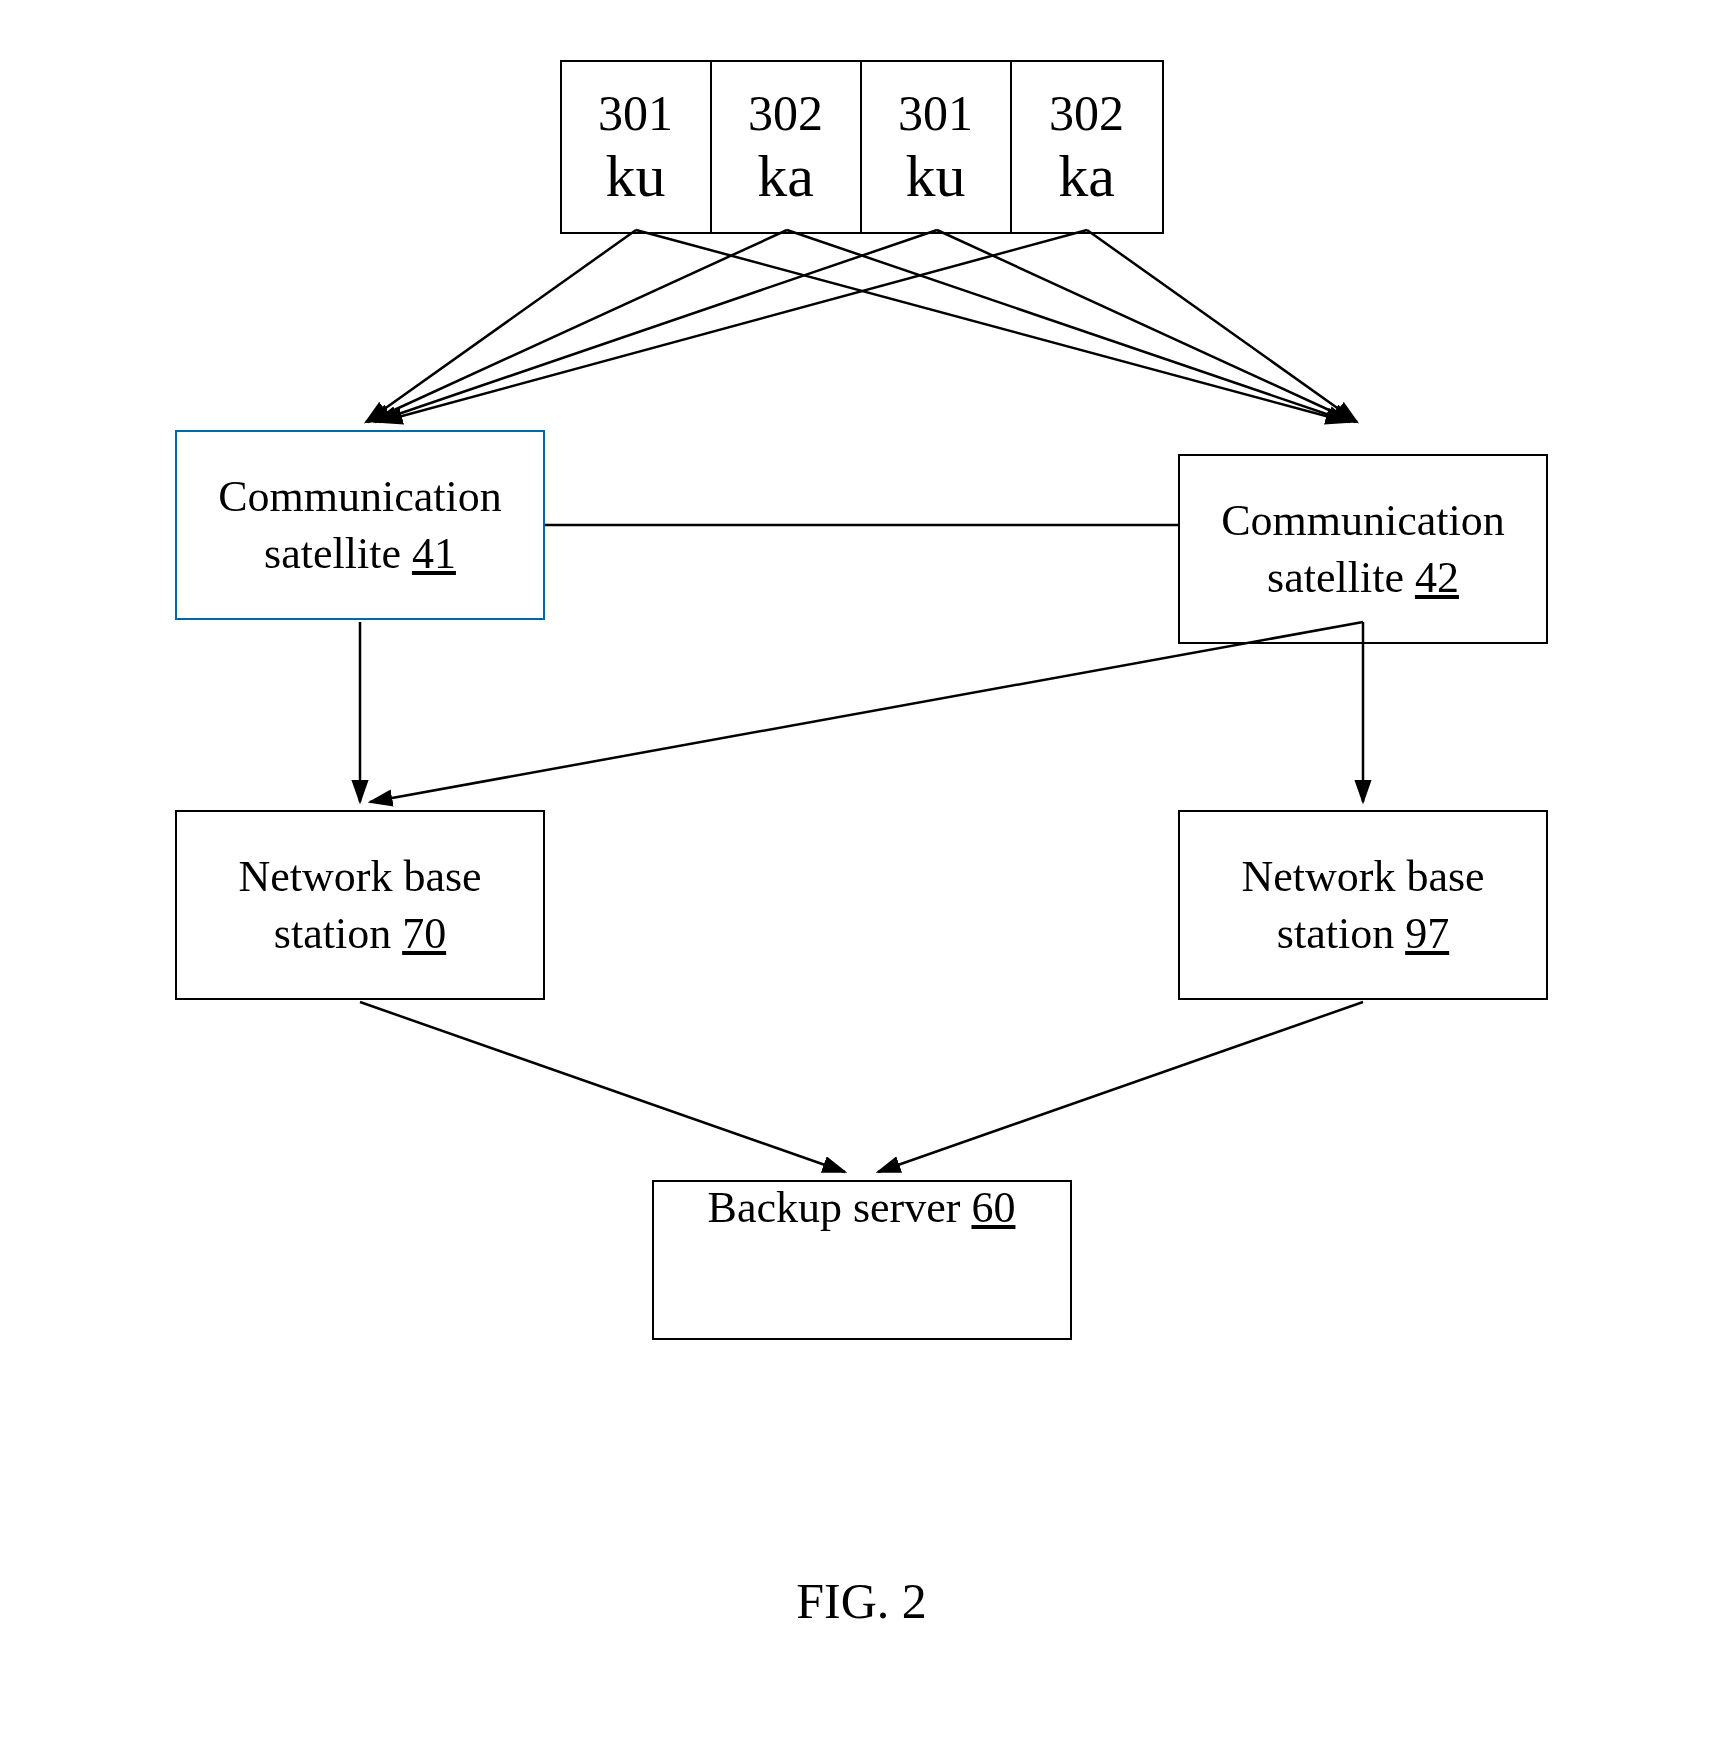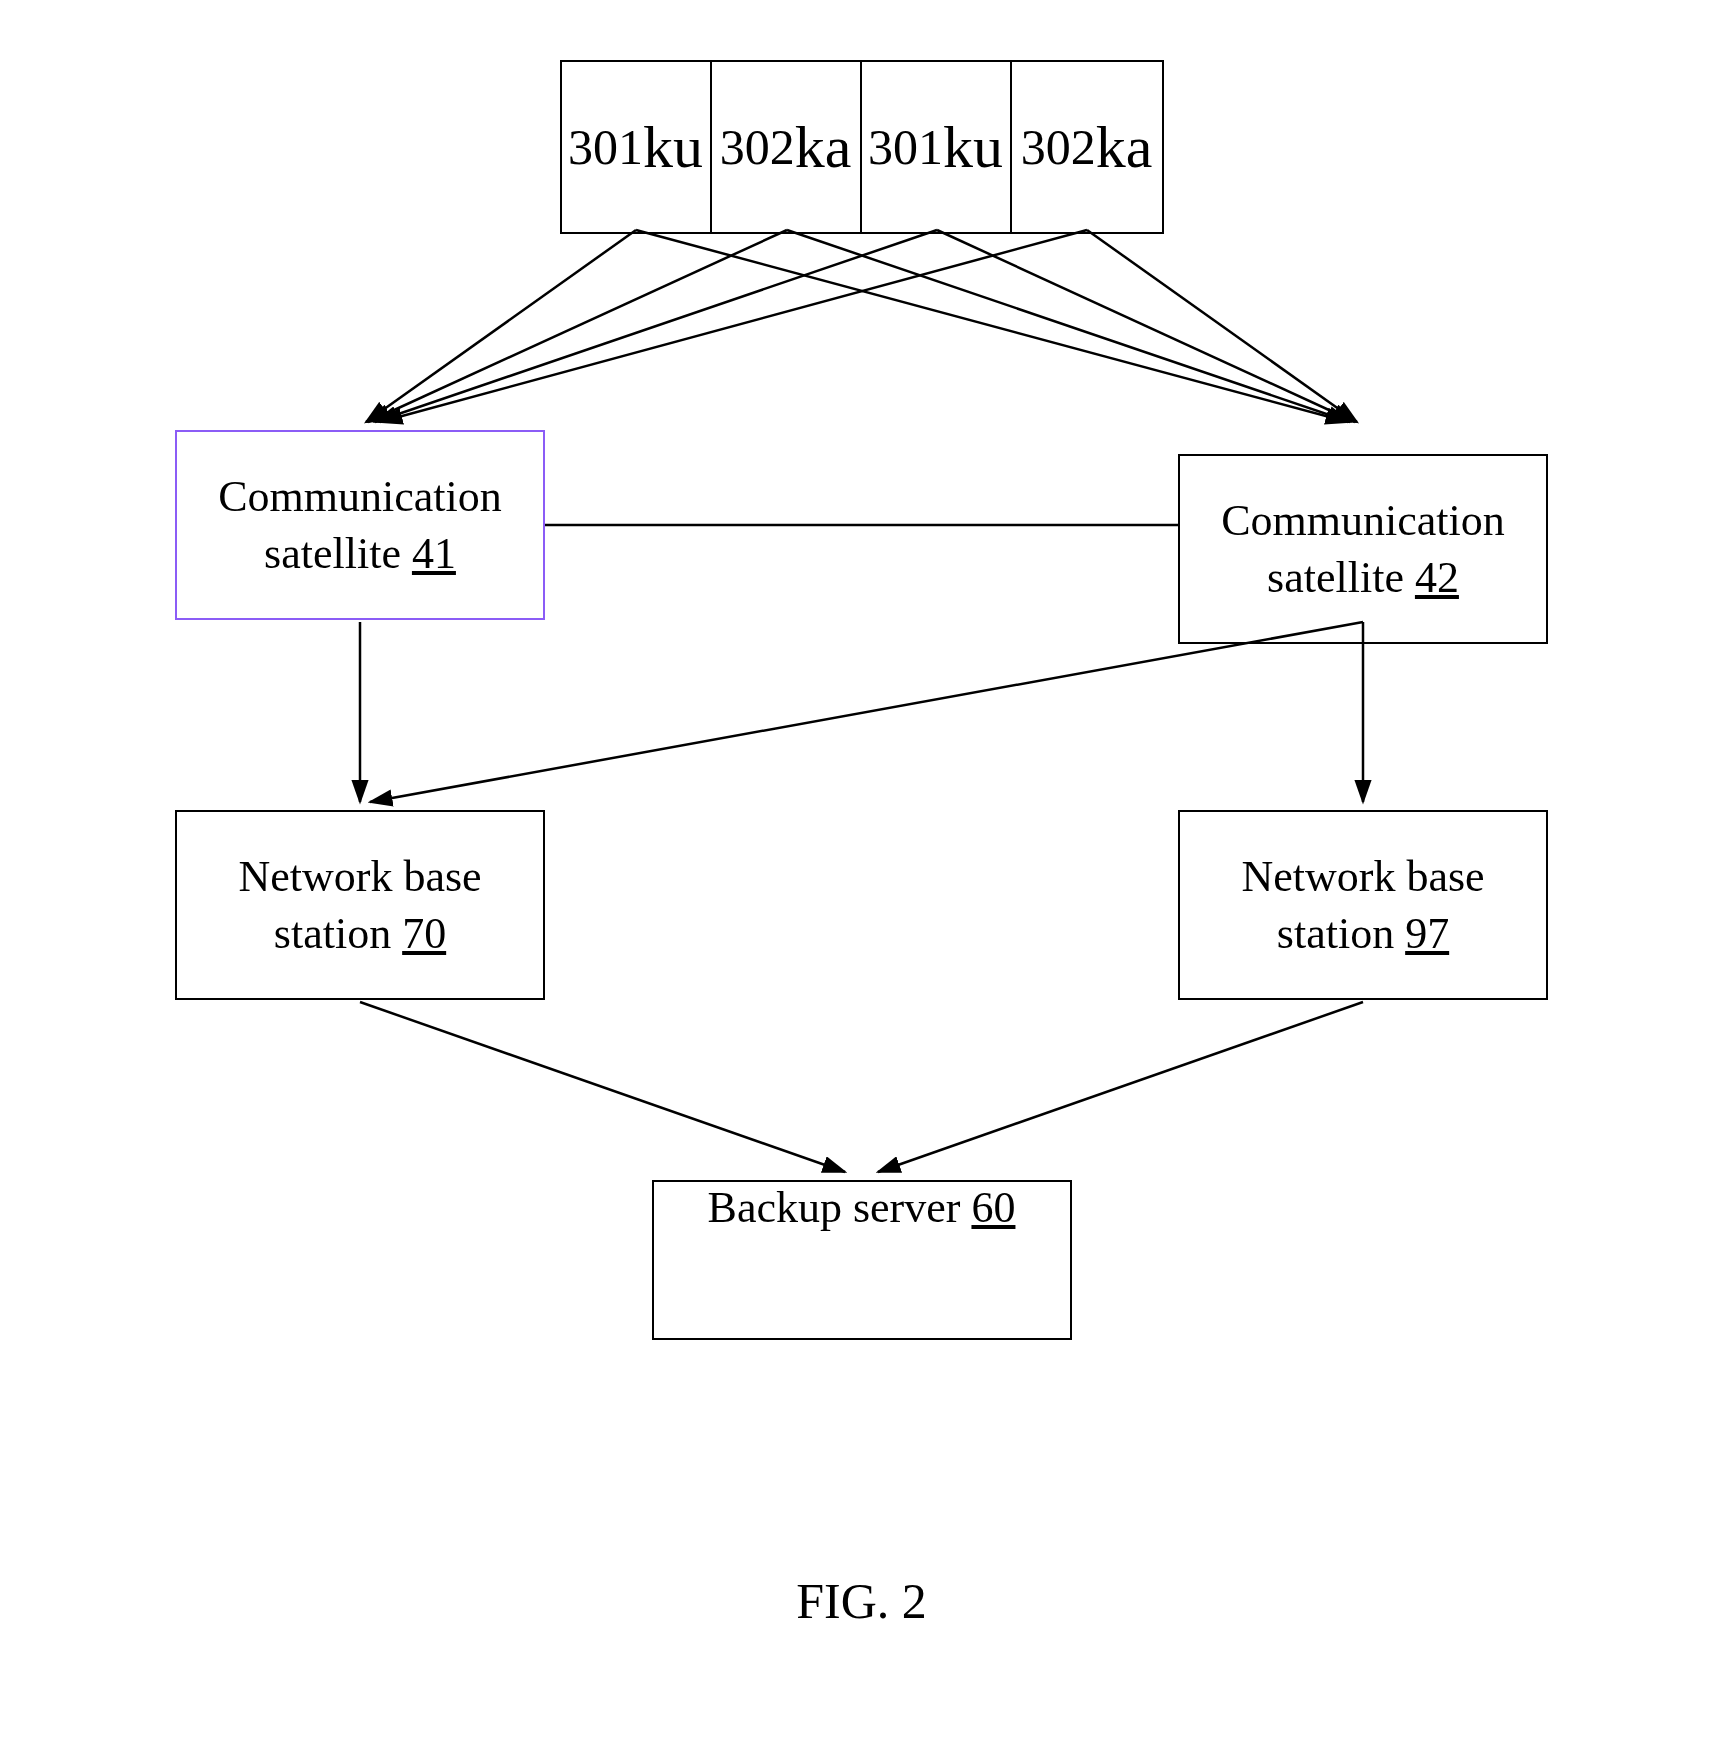--- a/index.html
+++ b/index.html
@@ -27,21 +27,21 @@
       transform: translateX(-50%);
       display: flex;
       border: 2px solid #000;
     }
 
     .box-top-cell {
       width: 150px;
       height: 170px;
       border-right: 2px solid #000;
       display: flex;
-      flex-direction: row;
+      flex-direction: column;
       align-items: center;
       justify-content: center;
       font-size: 44px;
       font-family: 'Times New Roman', Times, serif;
     }
 
     .box-top-cell:last-child {
       border-right: none;
     }
 
@@ -53,21 +53,21 @@
       font-size: 60px;
     }
 
     
     .box-satellite-left {
       position: absolute;
       top: 430px;
       left: 175px;
       width: 370px;
       height: 190px;
-      border: 2px solid #8b5cf6;
+      border: 2px solid #0369a1;
       display: flex;
       align-items: center;
       justify-content: center;
       text-align: center;
       font-size: 44px;
       font-family: 'Times New Roman', Times, serif;
       line-height: 1.3;
     }
 
     .box-satellite-right {

